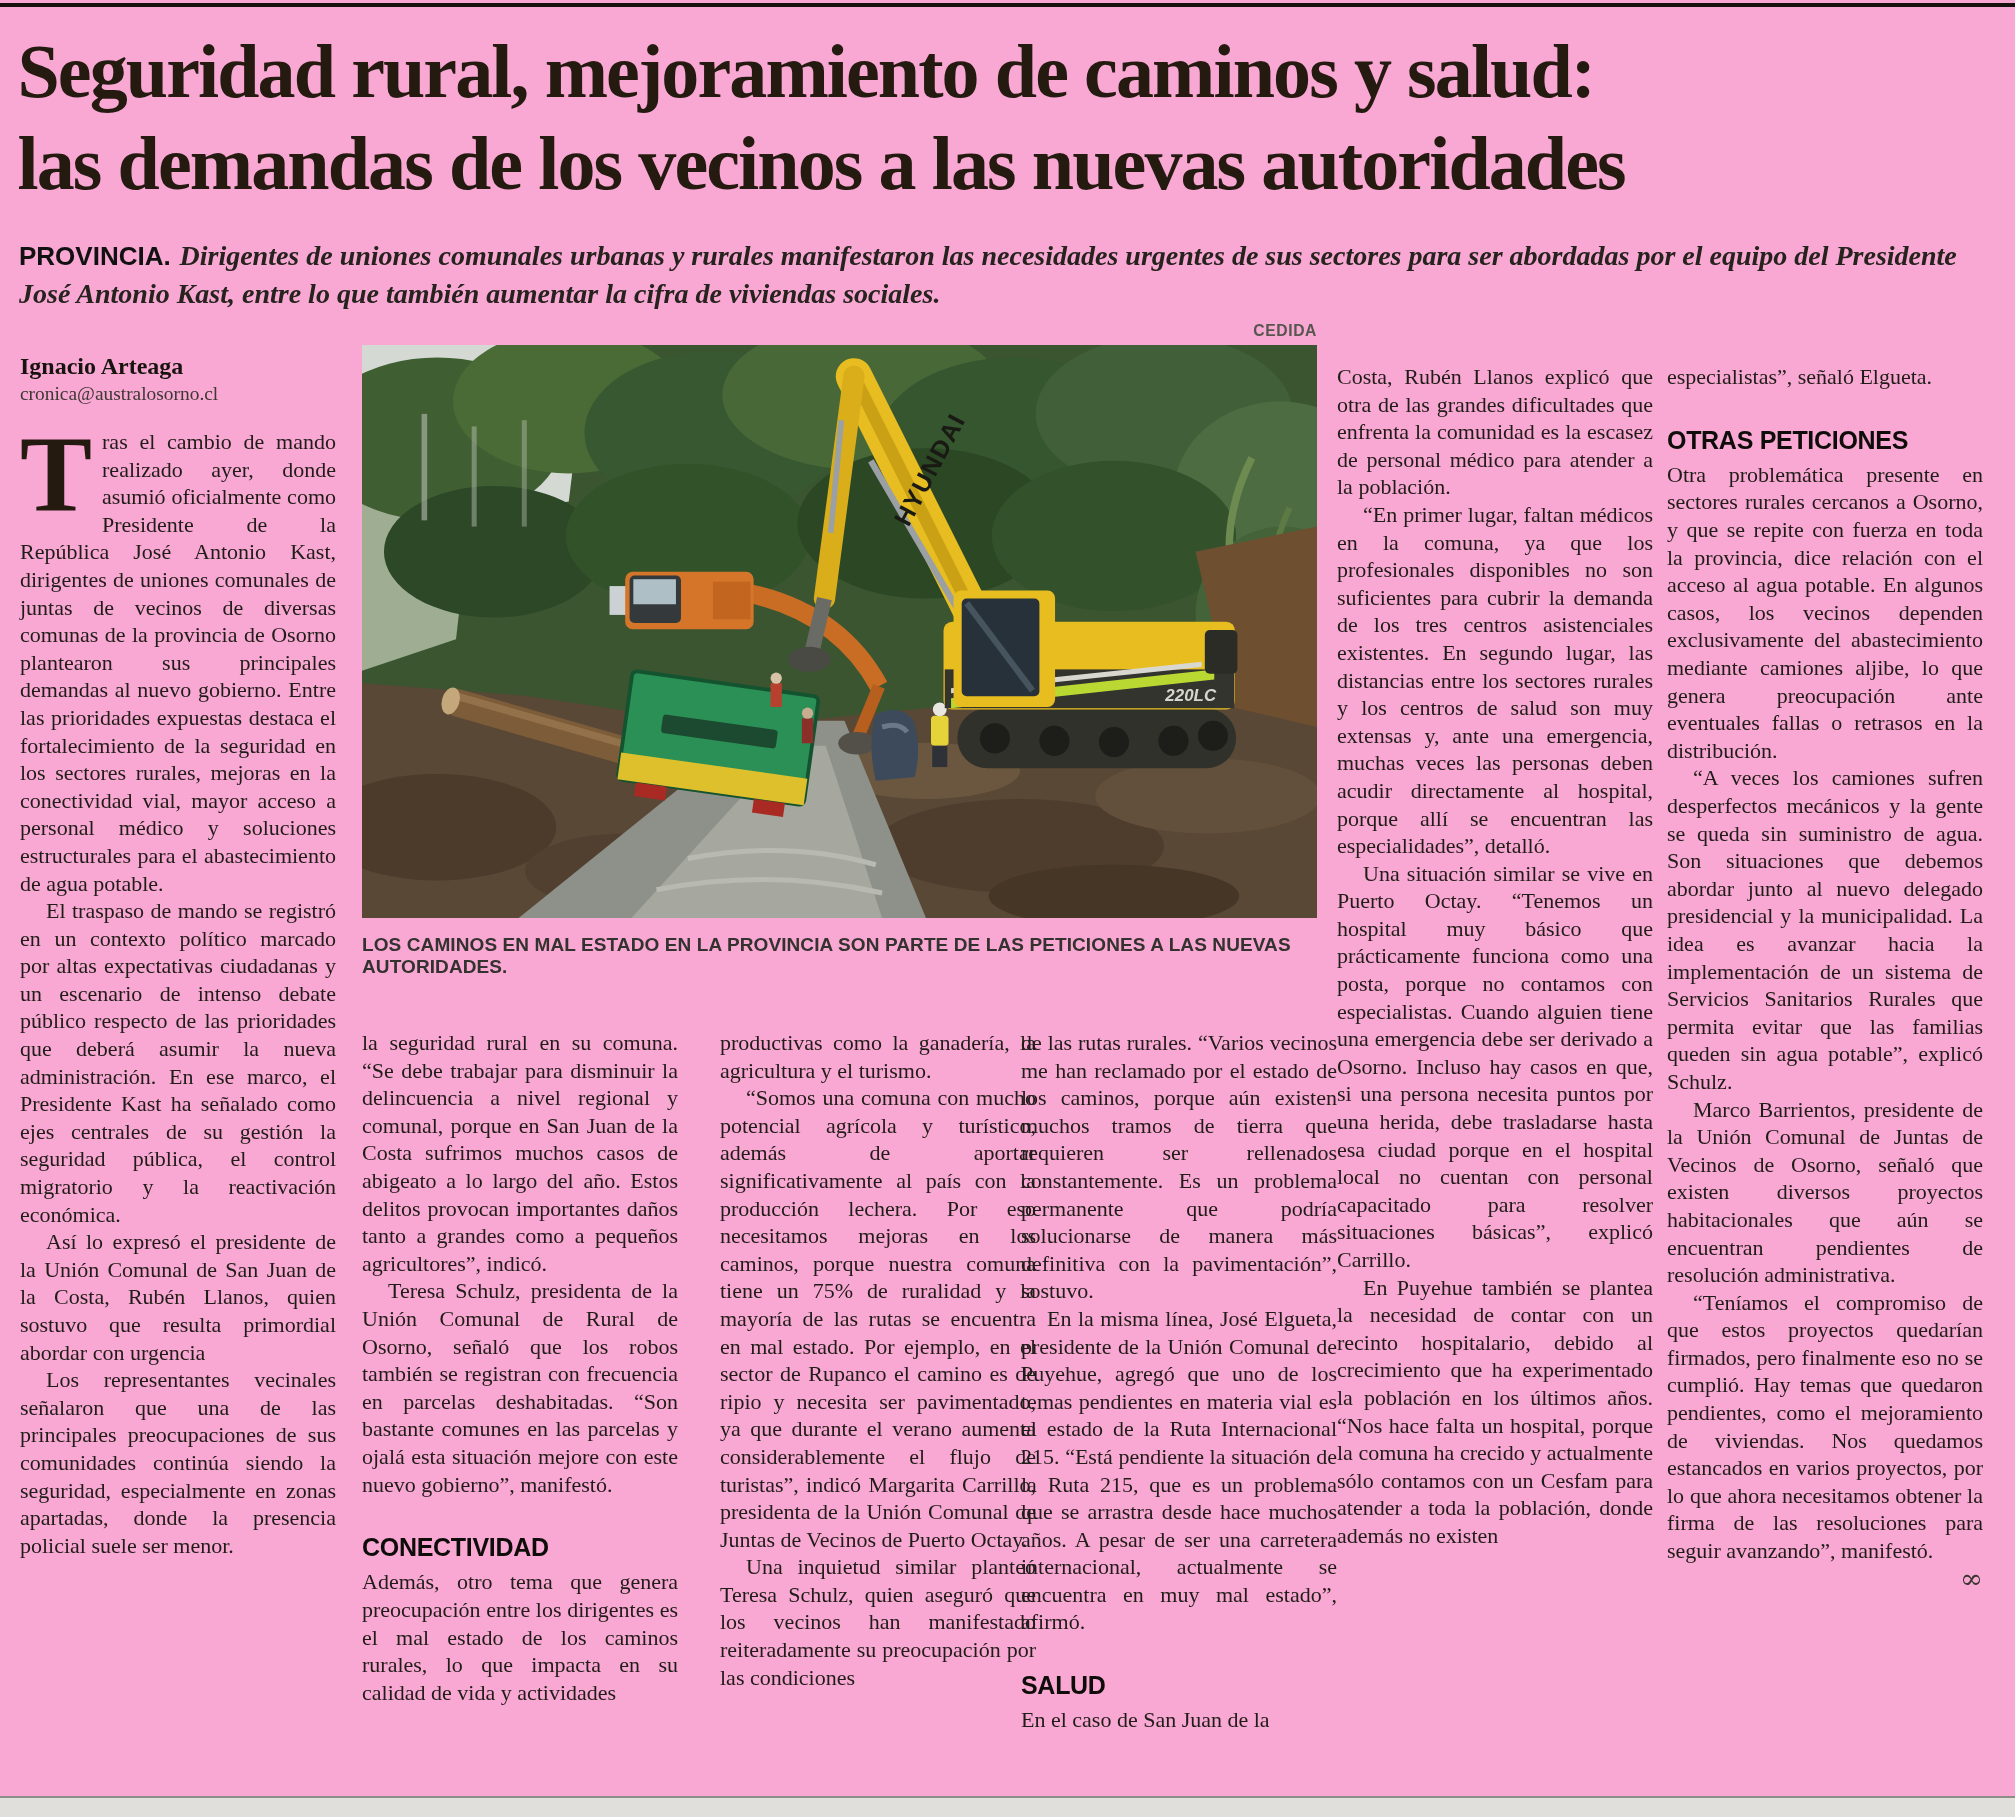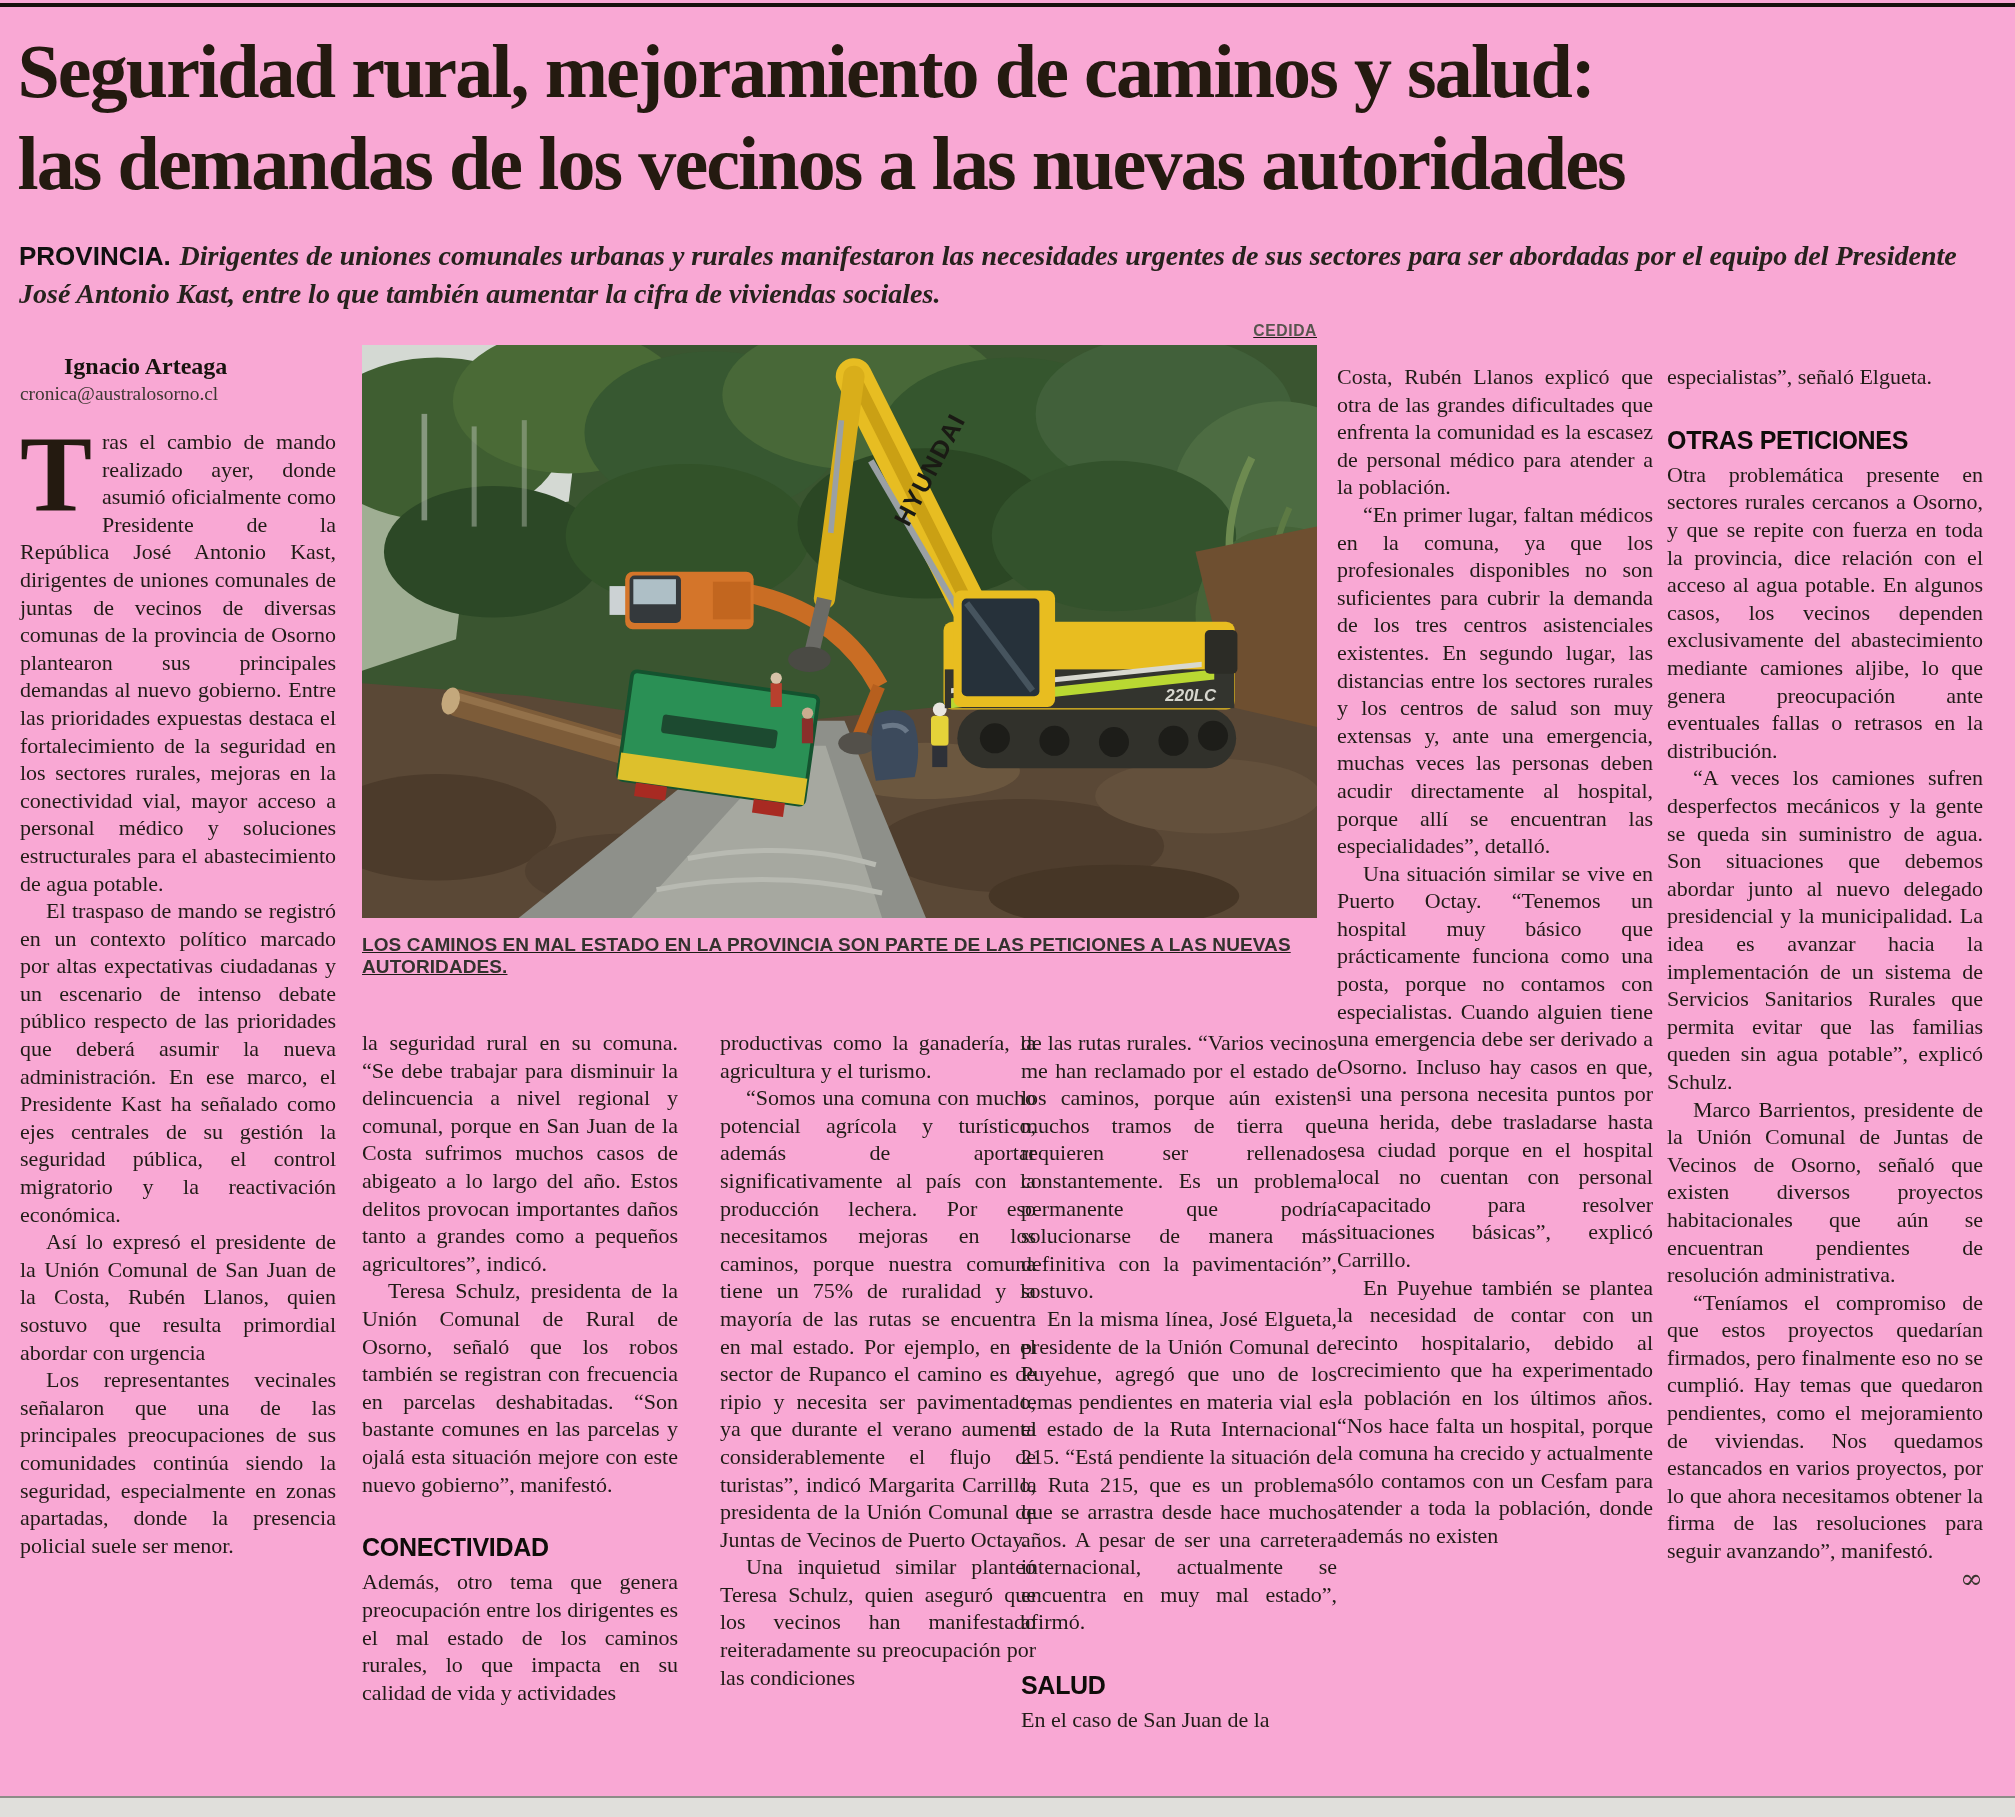--- a/index.html
+++ b/index.html
@@ -10,21 +10,21 @@
   .top-rule{position:absolute;left:0;top:2.5px;width:2015px;height:4.4px;background:#17120d;}
   .headline{position:absolute;left:17.5px;top:25px;width:1980px;margin:0;
     font-size:76px;line-height:92px;font-weight:700;letter-spacing:-1.9px;color:#241a10;}
   .headline .hl-line{display:block;white-space:nowrap;}
   .lead{position:absolute;left:19px;top:237px;width:1974px;margin:0;
     font-size:28px;line-height:38px;font-style:italic;font-weight:600;color:#26221d;}
   .kicker{font-style:normal;font-weight:700;font-family:"Liberation Sans","DejaVu Sans",sans-serif;
     font-size:26px;letter-spacing:0;color:#111;padding-right:8.8px;}
   .col{position:absolute;width:316px;}
   .byline{margin-bottom:21px;}
-  .byline .author{font-weight:700;font-size:24px;line-height:29px;color:#17130e;margin-left:44px;}
+  .byline .author{font-weight:700;font-size:24px;line-height:29px;color:#17130e;}
   .byline .email{font-size:19.4px;line-height:26px;color:#3c3832;}
   .para{margin:0;font-size:22px;line-height:27.6px;text-align:justify;text-indent:26px;color:#201c17;}
   .para.first{text-indent:0;}
   .dropcap{float:left;font-size:108px;line-height:83px;font-weight:700;color:#241a10;
     padding:3.8px 10px 0 0;}
   .subhead{margin:35px 0 6.3px 0;font-family:"Liberation Sans","DejaVu Sans",sans-serif;
     font-weight:700;font-size:25px;line-height:29px;letter-spacing:-0.3px;color:#0f0d0a;}
   .figure{position:absolute;left:362px;top:322px;width:955px;}
   .credit{font-family:"Liberation Sans","DejaVu Sans",sans-serif;font-weight:700;font-size:15.7px;
     letter-spacing:0.6px;color:#57554e;text-align:right;margin-bottom:5px;}
@@ -54,21 +54,21 @@
     <div class="byline">
       <div class="author">Ignacio Arteaga</div>
       <div class="email">cronica@australosorno.cl</div>
     </div>
     <p class="para first"><span class="dropcap">T</span><span>ras el cambio de mando realizado ayer, donde asumió oficialmente como Presidente de la República José Antonio Kast, dirigentes de uniones comunales de juntas de vecinos de diversas comunas de la provincia de Osorno plantearon sus principales demandas al nuevo gobierno. Entre las prioridades expuestas destaca el fortalecimiento de la seguridad en los sectores rurales, mejoras en la conectividad vial, mayor acceso a personal médico y soluciones estructurales para el abastecimiento de agua potable.</span></p>
     <p class="para">El traspaso de mando se registró en un contexto político marcado por altas expectativas ciudadanas y un escenario de intenso debate público respecto de las prioridades que deberá asumir la nueva administración. En ese marco, el Presidente Kast ha señalado como ejes centrales de su gestión la seguridad pública, el control migratorio y la reactivación económica.</p>
     <p class="para">Así lo expresó el presidente de la Unión Comunal de San Juan de la Costa, Rubén Llanos, quien sostuvo que resulta primordial abordar con urgencia</p>
     <p class="para">Los representantes vecinales señalaron que una de las principales preocupaciones de sus comunidades continúa siendo la seguridad, especialmente en zonas apartadas, donde la presencia policial suele ser menor.</p>
   </div>
 
-  <figure class="figure" style="margin:0;text-decoration:underline;">
+  <figure class="figure" style="margin:0;">
     <div class="credit">CEDIDA</div>
 
     <svg class="photo-frame" viewBox="0 0 1524 915" xmlns="http://www.w3.org/2000/svg" preserveAspectRatio="none">
 
       <rect x="0" y="0" width="1524" height="915" fill="#3a5530"></rect>
       <polygon points="0,0 360,0 330,250 0,300" fill="#d4d9d3"></polygon>
       <polygon points="0,250 180,210 150,470 0,520" fill="#9fae93"></polygon>
 
       <g>
         <ellipse cx="120" cy="150" rx="200" ry="130" fill="#3f5e31"></ellipse>

